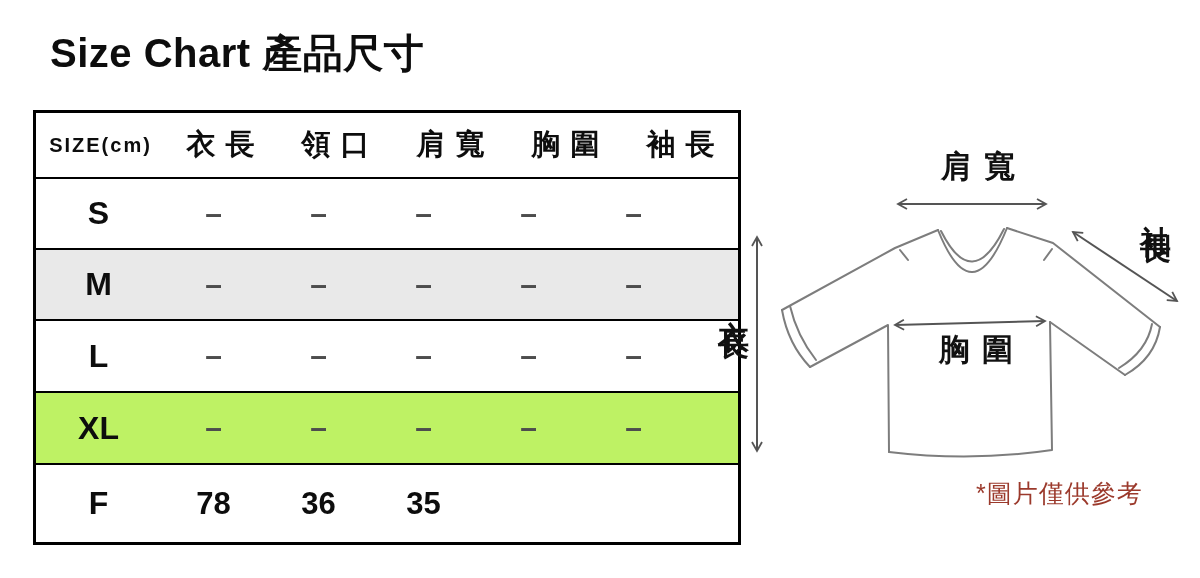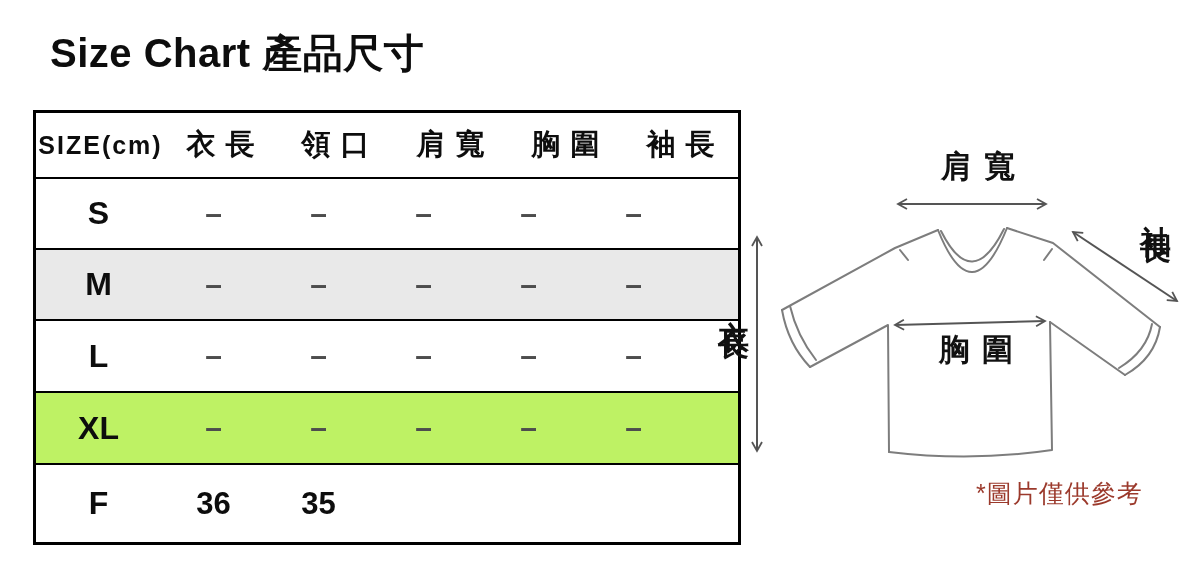--- a/index.html
+++ b/index.html
@@ -20,21 +20,21 @@
   .tr { display:flex; align-items:center; }
   .tr + .tr { border-top:2px solid #000; }
   .tr.shade { background:#e9e9e9; }
   .td { display:flex; align-items:center; justify-content:center; }
   .c0 { width:125px; }
   .c  { width:105px; }
   .h-head { height:64px; }
   .h-s, .h-m { height:69px; }
   .h-l, .h-xl { height:70px; }
   .h-f { height:77px; }
-  .hsize { font-size:25px; font-weight:700; letter-spacing:2px; padding-left:2px; }
+  .hsize { font-size:20px; font-weight:700; letter-spacing:2px; padding-left:2px; }
   .hcjk { font-size:29px; font-weight:700; letter-spacing:10px; padding-left:10px; white-space:nowrap; }
   .slabel { font-size:32px; font-weight:700; }
   .dash { font-size:30px; font-weight:700; color:#4d4d4d; }
   .num { font-size:31px; font-weight:700; }
 
   
   .diagram { position:absolute; left:700px; top:130px; width:500px; height:400px; }
   .diagram svg { position:absolute; left:0; top:0; }
   .dlabel { position:absolute; font-weight:700; color:#111; }
   .lbl-shoulder { left:192px; top:16px; width:160px; text-align:center;
@@ -95,20 +95,21 @@
       <div class="td c0 slabel">XL</div>
       <div class="td c dash">–</div>
       <div class="td c dash">–</div>
       <div class="td c dash">–</div>
       <div class="td c dash">–</div>
       <div class="td c dash">–</div>
     </div>
 
     <div class="tr h-f">
       <div class="td c0 slabel">F</div>
+      <div class="td c num">78</div>
       <div class="td c num">36</div>
       <div class="td c num">35</div>
     </div>
   </div>
 
   <div class="diagram">
     <svg width="500" height="400" viewBox="0 0 500 400" aria-hidden="true">
       <defs>
         <marker id="ah" markerUnits="userSpaceOnUse" markerWidth="14" markerHeight="14" refX="11" refY="7" orient="auto-start-reverse">
           <path d="M2,2 L11,7 L2,12" fill="none" stroke="#555555" stroke-width="1.8"></path>

